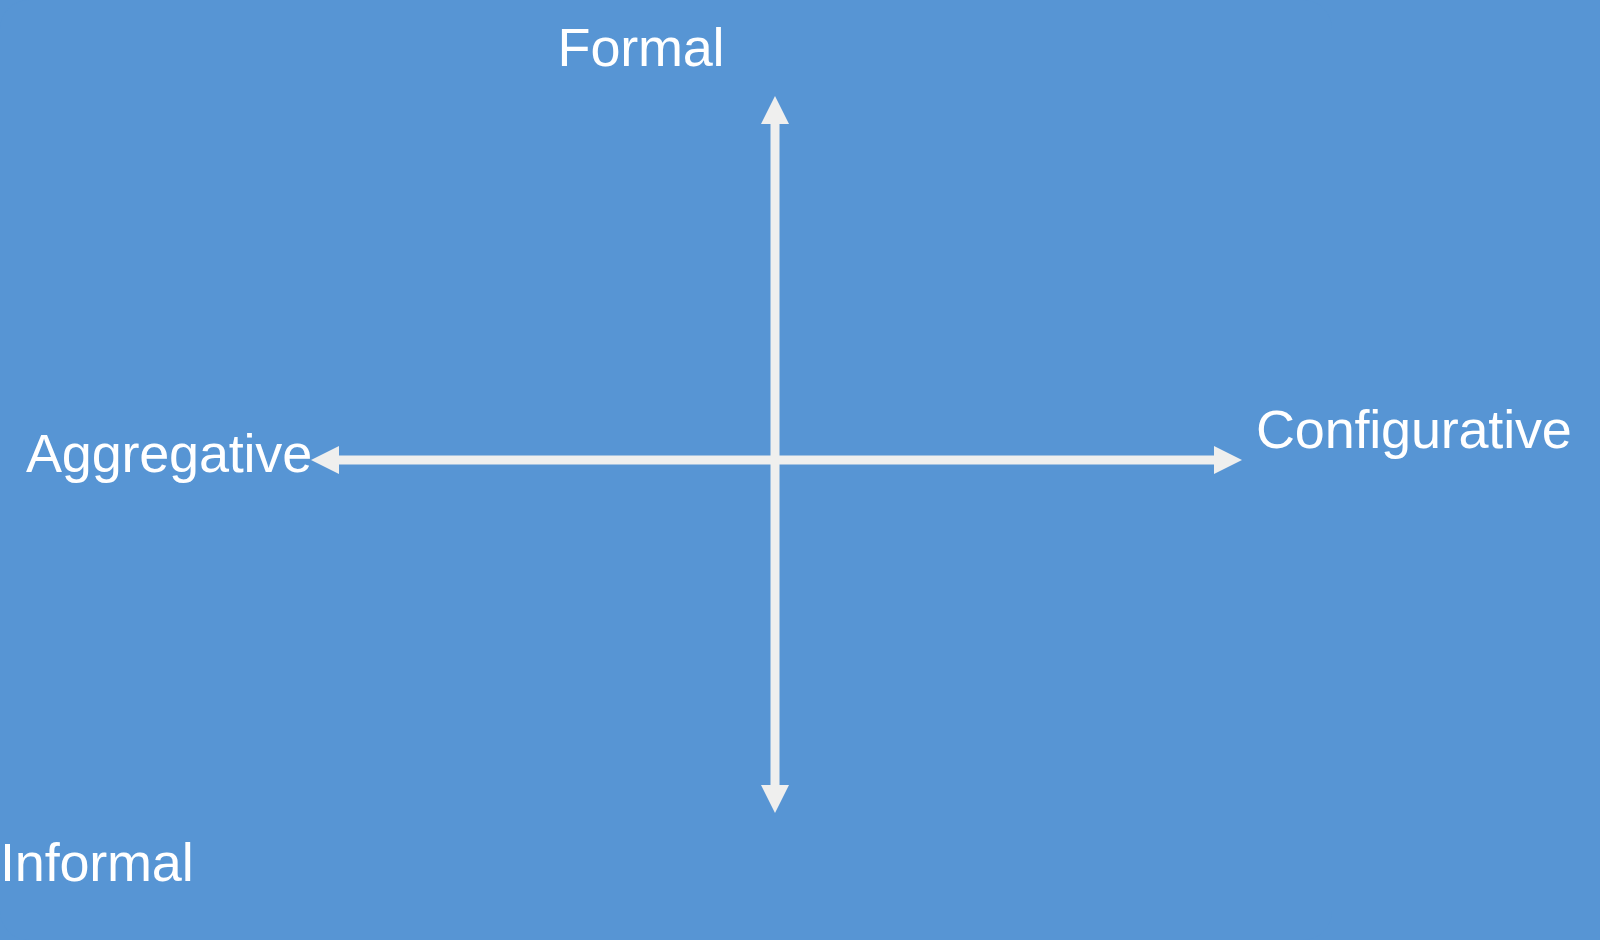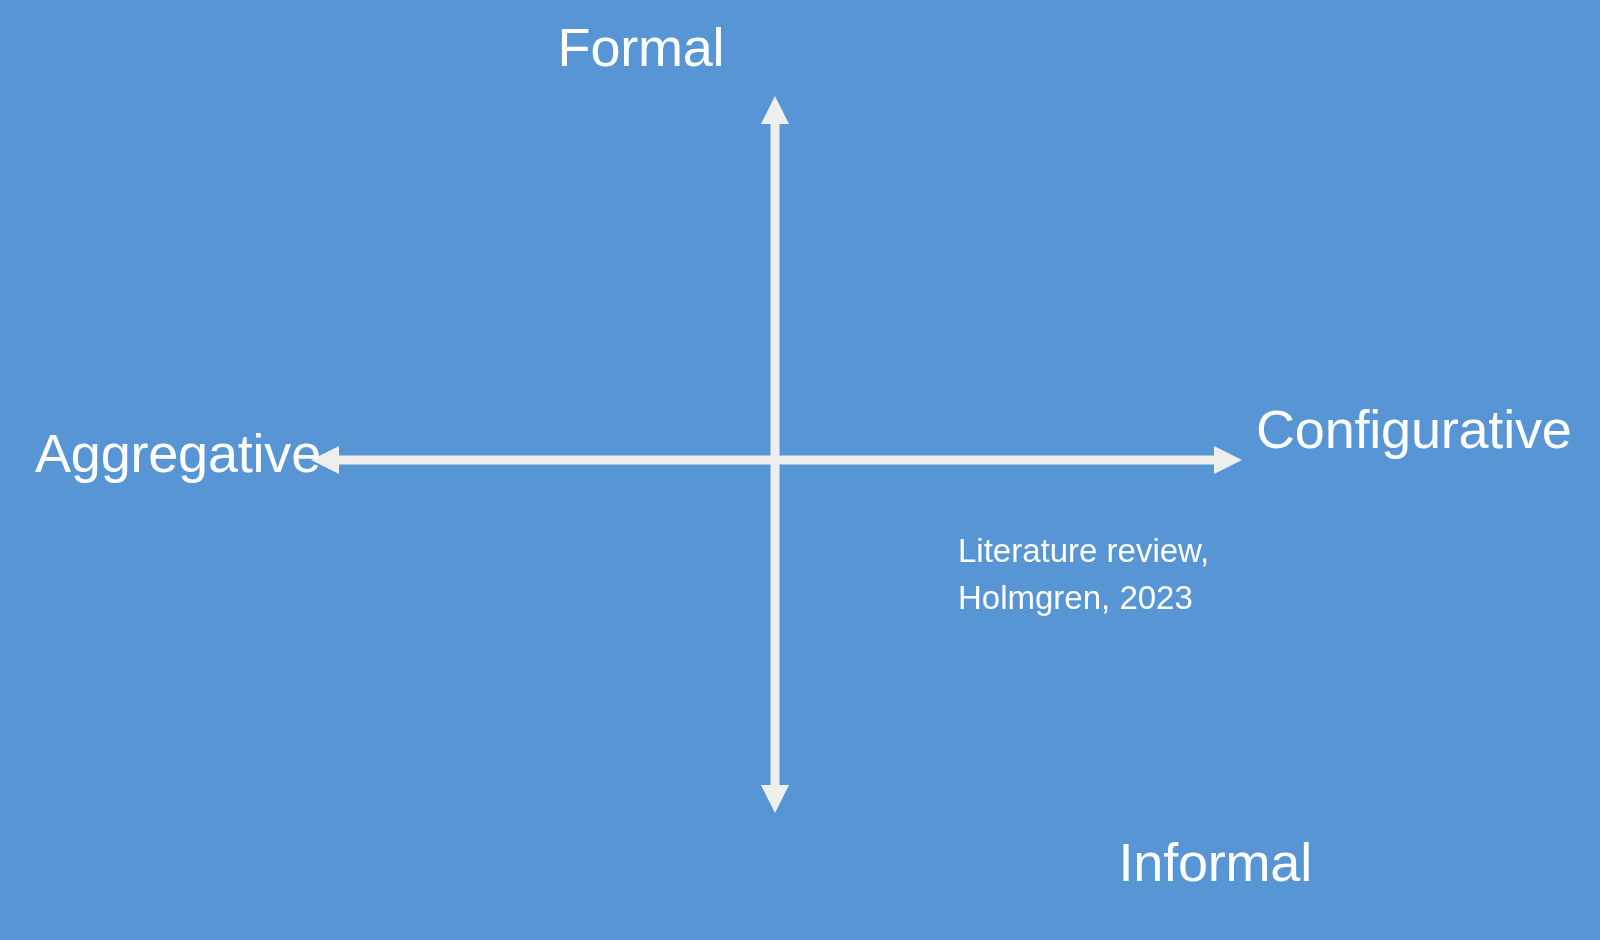--- a/index.html
+++ b/index.html
@@ -48,31 +48,30 @@
   #label-top {
     left: 0;
     right: 0;
     top: 18px;
     text-align: center;
     
     padding-right: 50px;
   }
 
   #label-bottom {
-    left: 16px;
+    left: 0;
     right: 0;
     top: 833px;
-    text-align: right;
+    text-align: left;
     padding-right: 20px;
   }
 
   #label-left {
     left: 26px;
     top: 424px;
-    margin-left: 9px;
   }
 
   #label-right {
     left: 1256px;
     top: 400px;
   }
 
   
   #annotation-note {
     position: absolute;
@@ -110,18 +109,14 @@
   </svg>
 
   <div class="pole-label" id="label-top">Formal</div>
 
   <div class="pole-label" id="label-bottom">Informal</div>
 
   <div class="pole-label" id="label-left">Aggregative</div>
 
   <div class="pole-label" id="label-right">Configurative</div>
 
-  <div id="annotation-note">
-    <span class="note-line">Literature review,</span>
-    <span class="note-line">Holmgren, 2023</span>
-  </div>
 
 </div>
 
 </body></html>

